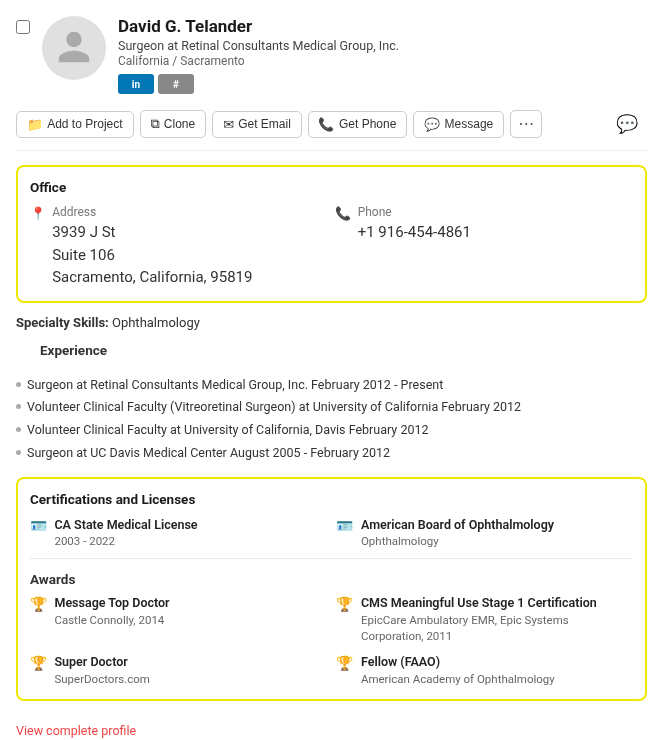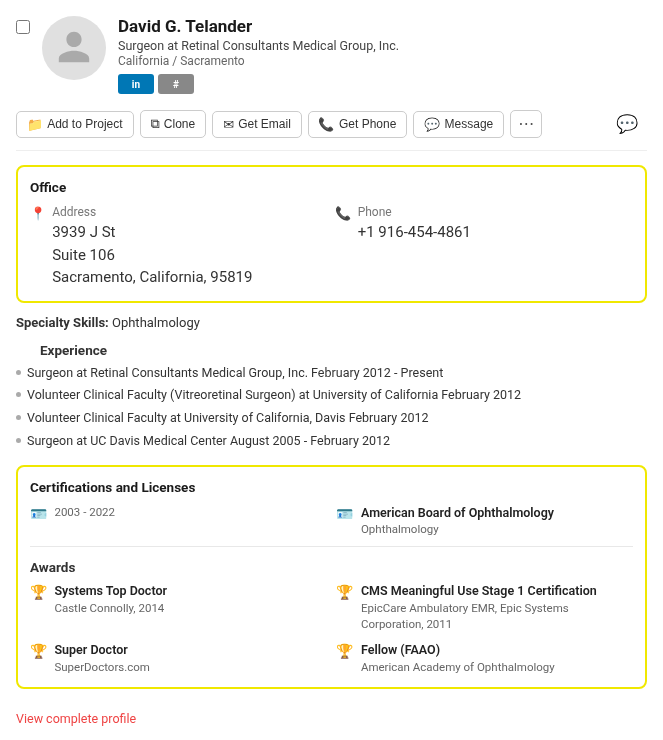--- a/index.html
+++ b/index.html
@@ -174,21 +174,21 @@
       font-weight: 700;
     }
 
     
     .section-exp {
       margin-bottom: 14px;
     }
     .exp-title {
       font-size: 13.5px;
       font-weight: 700;
-      margin-bottom: 6px;
+      margin-bottom: 18px;
       padding-left: 24px;
     }
     .exp-item {
       display: flex;
       align-items: flex-start;
       gap: 6px;
       margin-bottom: 4px;
       font-size: 12.5px;
       color: #333;
       line-height: 1.5;
@@ -383,40 +383,41 @@
   </div>
 </div>
 
 
 <div class="section-highlight">
   <div class="section-title">Certifications and Licenses</div>
   <div class="cert-grid">
     <div class="cert-item">
       <span class="cert-icon">🪪</span>
       <div>
+        <div class="cert-name">CA State Medical License</div>
         <div class="cert-sub">2003 - 2022</div>
       </div>
     </div>
     <div class="cert-item">
       <span class="cert-icon">🪪</span>
       <div>
         <div class="cert-name">American Board of Ophthalmology</div>
         <div class="cert-sub">Ophthalmology</div>
       </div>
     </div>
   </div>
 
   <hr class="divider">
 
   <div class="awards-title">Awards</div>
   <div class="award-grid">
     <div class="award-item">
       <span class="award-icon">🏆</span>
       <div>
-        <div class="award-name">Systems Top Doctor</div>
+        <div class="award-name">Message Top Doctor</div>
         <div class="award-sub">Castle Connolly, 2014</div>
       </div>
     </div>
     <div class="award-item">
       <span class="award-icon">🏆</span>
       <div>
         <div class="award-name">CMS Meaningful Use Stage 1 Certification</div>
         <div class="award-sub">EpicCare Ambulatory EMR, Epic Systems Corporation, 2011</div>
       </div>
     </div>

